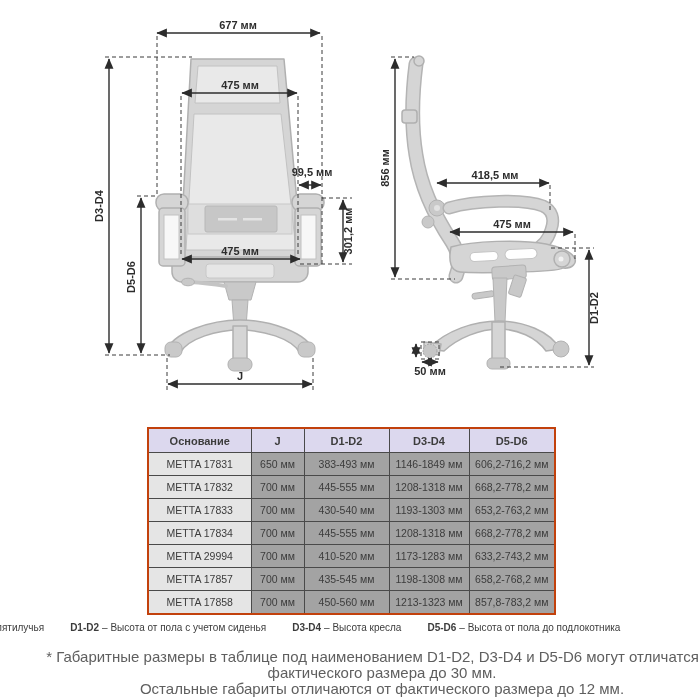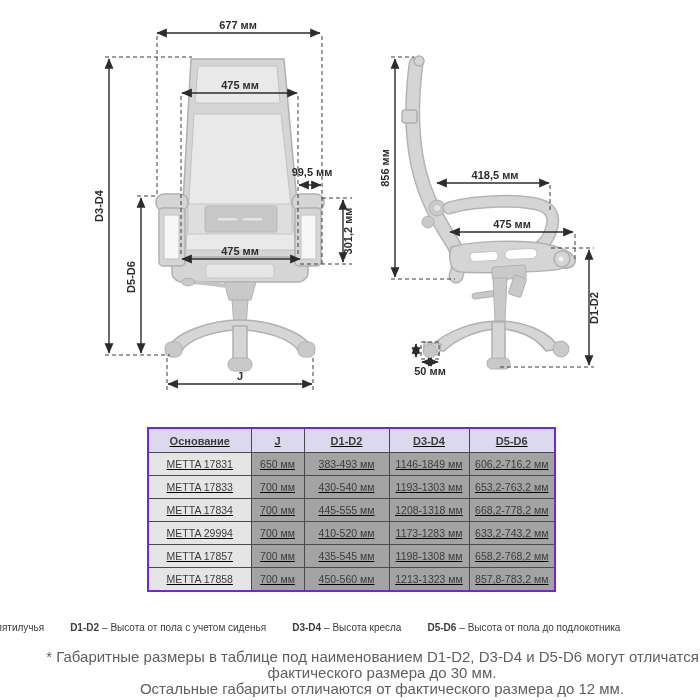--- a/index.html
+++ b/index.html
@@ -9,21 +9,21 @@
   svg text.dim{font-family:"Liberation Sans",sans-serif;font-size:11px;font-weight:bold;fill:#2c2c2c;}
   svg .dimline{stroke:#2c2c2c;stroke-width:1.4;fill:none;}
   svg .ext{stroke:#3a3a3a;stroke-width:1;fill:none;stroke-dasharray:4 3;}
   svg .body{fill:#d5d5d5;stroke:#b0b0b0;stroke-width:1.5;stroke-linejoin:round;}
   svg .inner{fill:#e9e9e9;stroke:#c2c2c2;stroke-width:1;}
   svg .mech{fill:#c9c9c9;stroke:#b2b2b2;stroke-width:1;}
   svg .edge{stroke:#b4b4b4;fill:none;stroke-linecap:round;}
   svg .tube{stroke:#d5d5d5;fill:none;stroke-linecap:round;}
 
   table.dims{position:absolute;left:147px;top:427px;width:407px;border-collapse:collapse;
-             border:2px solid #6d28d9;table-layout:fixed;text-decoration:underline;}
+             border:2px solid #c2410c;table-layout:fixed;}
   table.dims th,table.dims td{border:1px solid #4a4a4a;text-align:center;vertical-align:middle;
              font-family:"Liberation Sans",sans-serif;color:#3c3c3c;padding:0;}
   table.dims th{height:23px;background:#dcd8ee;font-size:11px;font-weight:bold;}
   table.dims td{height:22px;background:#a3a3a3;font-size:10.5px;font-weight:normal;}
   table.dims td.model{background:#e5e5e5;margin-left:44px;}
 
   .legend{position:absolute;left:0;top:622px;width:557px;display:flex;justify-content:center;
           gap:26px;font-size:10px;color:#3c3c3c;white-space:nowrap;text-align:center;}
   .legend-item .lk{font-weight:bold;}
   .legend-item span + span{margin-left:3px;}
@@ -213,20 +213,27 @@
     </thead>
     <tbody>
         <tr>
           <td class="model">METTA 17831</td>
           <td>650 мм</td>
           <td>383-493 мм</td>
           <td>1146-1849 мм</td>
           <td>606,2-716,2 мм</td>
         </tr>
         <tr>
+          <td class="model">METTA 17832</td>
+          <td>700 мм</td>
+          <td>445-555 мм</td>
+          <td>1208-1318 мм</td>
+          <td>668,2-778,2 мм</td>
+        </tr>
+        <tr>
           <td class="model">METTA 17833</td>
           <td>700 мм</td>
           <td>430-540 мм</td>
           <td>1193-1303 мм</td>
           <td>653,2-763,2 мм</td>
         </tr>
         <tr>
           <td class="model">METTA 17834</td>
           <td>700 мм</td>
           <td>445-555 мм</td>

